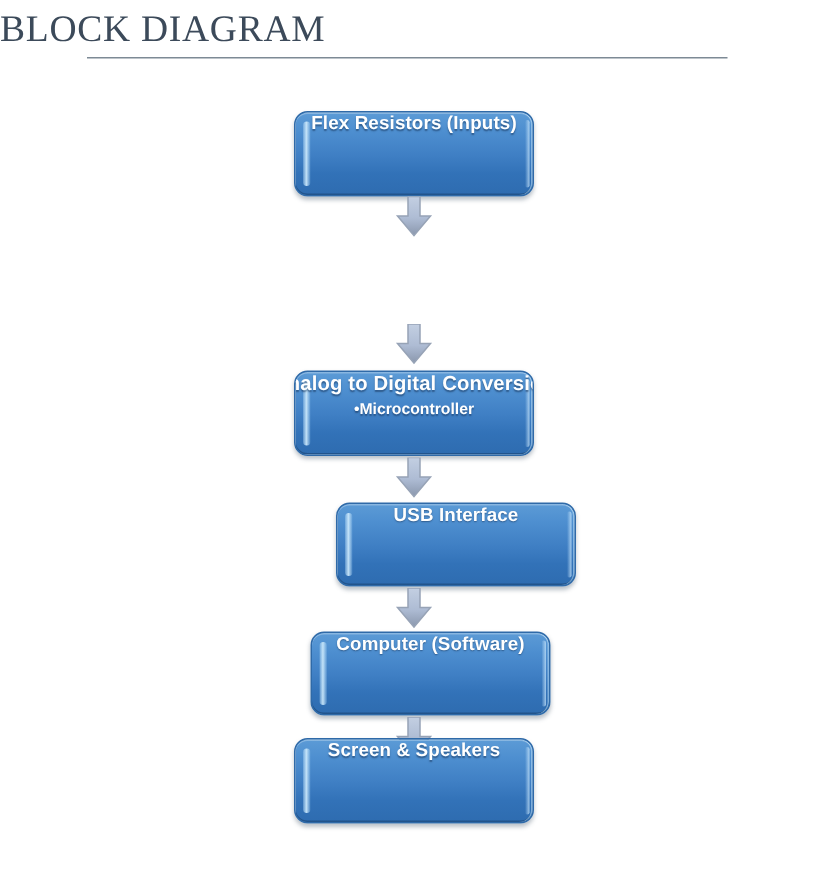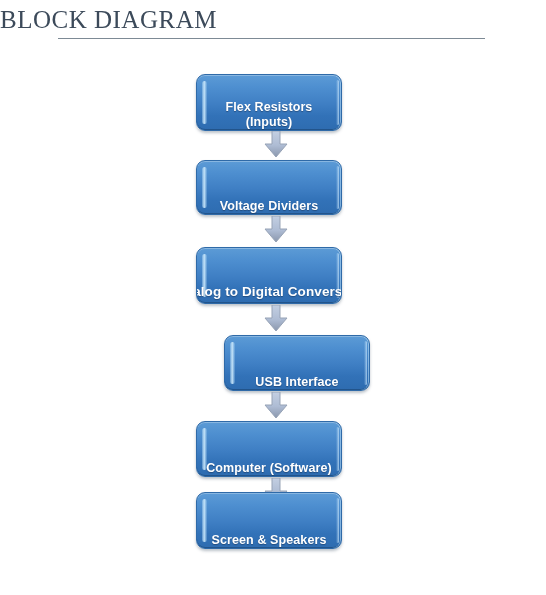--- a/index.html
+++ b/index.html
@@ -42,39 +42,39 @@
     position: absolute;
     left: 0;
     top: 0;
     width: 546px;
     height: 595px;
   }
 
   .node {
     position: absolute;
     left: 196px;
-    width: 146px;
+    width: 160px;
     border-radius: 9px;
     box-sizing: border-box;
     background: linear-gradient(to bottom,
         #5c9bd6 0%,
         #4e8fd0 22%,
         #3f7fc4 52%,
         #3272b8 74%,
         #2e6cb0 100%);
     border: 1px solid #2f6aa8;
     box-shadow:
        0 2px 3px rgba(60,80,100,0.35),
        inset 0 1px 0 rgba(255,255,255,0.28),
        inset -1px 0 0 rgba(190,225,250,0.55),
        inset 0 -1px 0 rgba(20,55,95,0.45);
     display: flex;
     flex-direction: column;
     align-items: center;
-    justify-content: flex-end;
+    justify-content: flex-start;
     color: #ffffff;
     text-shadow: 0 1px 1px rgba(22,50,85,0.55);
     overflow: hidden;
   }
   
   .node::before {
     content: "";
     position: absolute;
     left: 5px;
     top: 6px;
@@ -160,53 +160,51 @@
         <linearGradient id="agr" x1="0" y1="0" x2="0" y2="1">
           <stop offset="0%" stop-color="#c3cfe2"></stop>
           <stop offset="55%" stop-color="#aebcd4"></stop>
           <stop offset="100%" stop-color="#8a97ad"></stop>
         </linearGradient>
       </defs>
       <polygon points="10,0 18,0 18,13 25,13 14,26 3,13 10,13" fill="url(#agr)" stroke="#97a3b6" stroke-width="1"></polygon>
     </svg>
   </div>
 
-  <div class="node" style="top:160px;height:55px;">
-    <div class="node-label">Voltage Dividers</div>
-  </div>
 
   <div class="arrow" style="top:216px;">
     <svg width="28" height="28" viewBox="0 0 28 28" aria-hidden="true">
       <polygon points="10,0 18,0 18,13 25,13 14,26 3,13 10,13" fill="url(#agr)" stroke="#97a3b6" stroke-width="1"></polygon>
     </svg>
   </div>
 
   <div class="node compound" style="top:247px;height:57px;">
     <div class="node-label">Analog to Digital Conversion</div>
     <ul class="node-sublist">
+      <li>•Microcontroller</li>
     </ul>
   </div>
 
   <div class="arrow" style="top:305px;">
     <svg width="28" height="28" viewBox="0 0 28 28" aria-hidden="true">
       <polygon points="10,0 18,0 18,13 25,13 14,26 3,13 10,13" fill="url(#agr)" stroke="#97a3b6" stroke-width="1"></polygon>
     </svg>
   </div>
 
   <div class="node" style="top:335px;height:56px;margin-left:28px;">
     <div class="node-label">USB Interface</div>
   </div>
 
   <div class="arrow" style="top:392px;">
     <svg width="28" height="28" viewBox="0 0 28 28" aria-hidden="true">
       <polygon points="10,0 18,0 18,13 25,13 14,26 3,13 10,13" fill="url(#agr)" stroke="#97a3b6" stroke-width="1"></polygon>
     </svg>
   </div>
 
-  <div class="node" style="top:421px;height:56px;">
+  <div class="node" style="top:421px;height:56px;margin-left:11px;">
     <div class="node-label">Computer (Software)</div>
   </div>
 
   <div class="arrow" style="top:478px;">
     <svg width="28" height="28" viewBox="0 0 28 28" aria-hidden="true">
       <polygon points="10,0 18,0 18,13 25,13 14,26 3,13 10,13" fill="url(#agr)" stroke="#97a3b6" stroke-width="1"></polygon>
     </svg>
   </div>
 
   <div class="node" style="top:492px;height:57px;">

